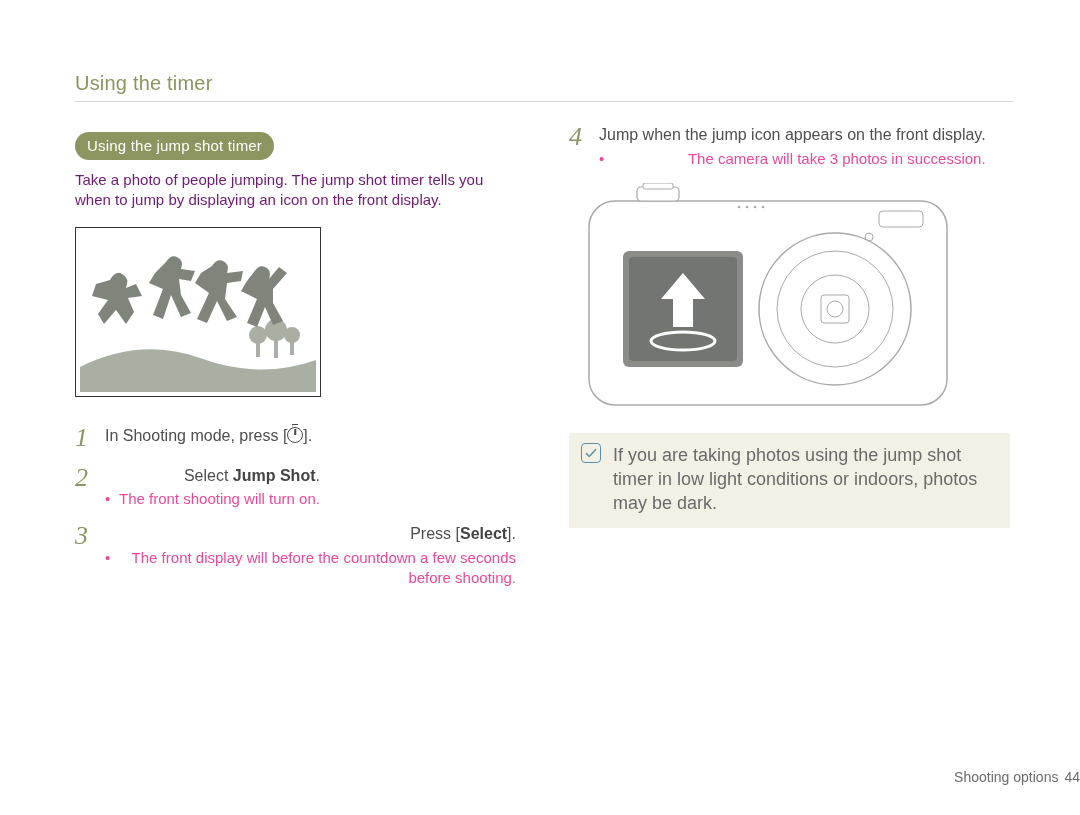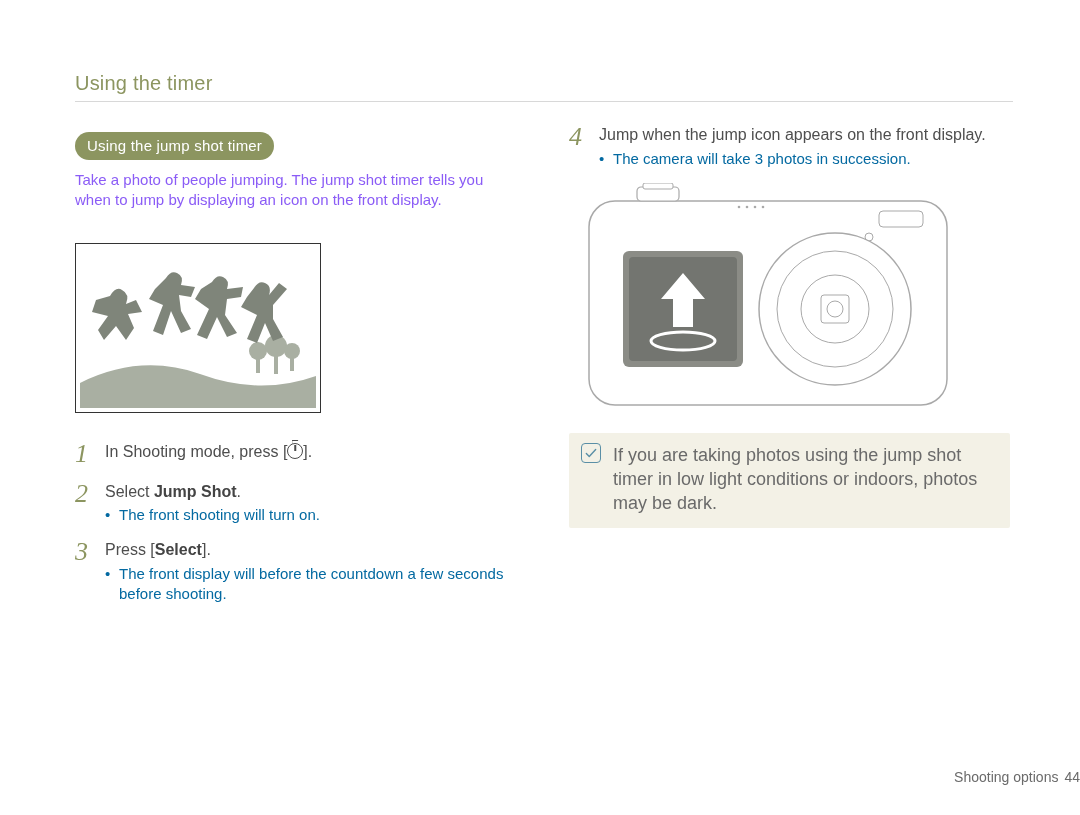--- a/index.html
+++ b/index.html
@@ -38,22 +38,22 @@
     padding: 5px 12px 6px 12px;
     border-radius: 14px;
     margin-bottom: 10px;
     font-weight: 400;
     letter-spacing: 0.2px;
   }
 
   .intro {
     font-size: 15px;
     line-height: 1.35;
-    color: #8b5cf6;
-    margin-bottom: 32px;
+    color: #701a75;
+    margin-bottom: 16px;
     max-width: 420px;
   }
 
   .photo-frame {
     width: 246px;
     height: 170px;
     border: 1px solid #333;
     padding: 4px;
     margin-bottom: 28px;
   }
@@ -67,27 +67,27 @@
   .step { display: flex; gap: 12px; margin-bottom: 14px; }
   .step-num {
     font-size: 26px;
     font-style: italic;
     font-family: Georgia, "Times New Roman", serif;
     color: #8c9560;
     line-height: 1;
     min-width: 18px;
     font-weight: 400;
   }
-  .step-body { font-size: 16px; line-height: 1.35; color: #4e4e4e; }
+  .step-body { font-size: 16px; line-height: 1.35; color: #4e4e4e; text-align: right; }
   .step-body b { font-weight: 700; color: #444; }
 
   .step-b { margin-top: -8px; }
 
   .bullets { list-style: none; margin-top: 3px; }
-  .bullets li { position: relative; padding-left: 14px; font-size: 15px; line-height: 1.35; color: #0369a1; }
+  .bullets li { position: relative; padding-left: 14px; font-size: 15px; line-height: 1.35; color: #ec4899; }
   .bullets li::before { content: "•"; position: absolute; left: 0; top: 0; }
 
   .timer-icon {
     display: inline-block;
     width: 16px; height: 16px;
     border: 1.5px solid #4a4a4a;
     border-radius: 50%;
     position: relative;
     vertical-align: -2px;
   }

